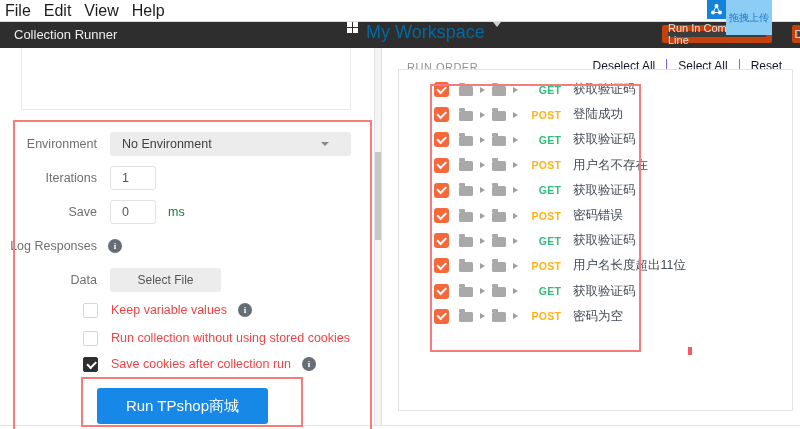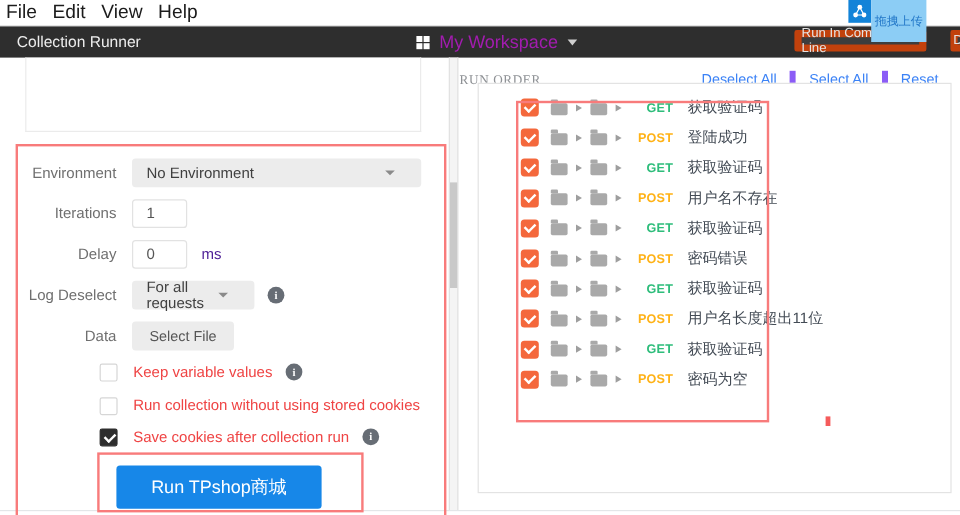--- a/index.html
+++ b/index.html
@@ -18,21 +18,21 @@
   .badge-icon { width:19px; height:19px; background:#1283d8; display:flex;
     align-items:center; justify-content:center; }
   .badge-label { width:46px; height:35px; background:#8ccdf5; color:#2277c8;
     font-size:10px; display:flex; align-items:center; justify-content:center; }
 
   
   .header { left:0; top:22px; width:800px; height:26px; background:#2e2e2e; }
   .header-title { left:14px; top:22px; height:26px; line-height:26px;
     color:#ededed; font-size:13px; }
   .workspace { left:347px; top:22px; height:26px; display:flex;
-    align-items:center; gap:8px; color:#a21caf; font-size:15px; cursor:pointer; }
+    align-items:flex-start; gap:8px; color:#0369a1; font-size:18px; cursor:pointer; }
   .grid-icon { width:11px; height:11px; display:grid;
     grid-template-columns:5px 5px; grid-template-rows:5px 5px; gap:1px; }
   .grid-icon i { background:#fff; }
   .caret-down { width:0; height:0; border-left:4px solid transparent;
     border-right:4px solid transparent; border-top:5px solid #cfcfcf; }
   .hbtn { top:25px; height:18px; background:#3d3d3d; border:6px solid #c2410c;
     border-radius:2px; color:#e3e3e3; font-size:11px; display:flex;
     align-items:center; justify-content:center; cursor:pointer;margin-left:25px; }
   .hbtn-cmd { left:637px; width:110px; }
   .hbtn-docs { left:767px; width:30px; }
@@ -59,46 +59,46 @@
   .flabel { width:97px; text-align:right; font-size:12.5px; color:#6f6f6f; }
   .ctrl { margin-left:13px; }
   .dropdown { height:24px; background:#ececec; border-radius:3px; display:flex;
     align-items:center; font-size:12.5px; color:#3f3f3f; padding:0 22px 0 12px;
     cursor:pointer; justify-content:space-between; }
   .dd-caret { width:0; height:0; border-left:4px solid transparent;
     border-right:4px solid transparent; border-top:4px solid #8a8a8a; }
   .tinput { height:24px; width:46px; background:#fff; border:1px solid #e2e2e2;
     border-radius:3px; font-size:12.5px; color:#555; padding-left:11px;
     font-family:inherit; }
-  .unit { margin-left:12px; font-size:12.5px; color:#4c1d95; }
+  .unit { margin-left:12px; font-size:12.5px; color:#15803d; }
   .gbtn { height:24px; background:#ececec; border-radius:3px; font-size:12px;
     color:#555; display:flex; align-items:center; justify-content:center;
     cursor:pointer; }
   .info-icon { width:14px; height:14px; border-radius:50%; background:#676d75;
     color:#fff; font-size:9px; font-weight:bold; display:inline-flex;
     align-items:center; justify-content:center; margin-left:11px; flex:0 0 auto; }
   .info-icon::after { content:"i"; font-family:"Liberation Serif",serif; }
   .cb { width:15px; height:15px; border:1px solid #d6d6d6; border-radius:2px;
     background:#fff; position:relative; cursor:pointer; flex:0 0 auto; }
   .cb.checked { background:#2e2e2e; border-color:#2e2e2e; }
   .cb.checked::after, .ocb::after { content:""; position:absolute; left:3px;
     top:3.5px; width:7px; height:3.5px; border-left:2px solid #fff;
     border-bottom:2px solid #fff; transform:rotate(-45deg); }
   .cblabel { margin-left:13px; font-size:12.5px; color:#ef4444; }
   .run-btn { left:97px; top:388px; width:171px; height:36px; background:#1787e8;
     border:none; border-radius:3px; color:#ffffff; font-size:15px; cursor:pointer;
     font-family:inherit; }
 
   
-  .ro-title { left:383px; top:61px; font-size:11px; color:#8e9195;
-    letter-spacing:.5px;font-family:Liberation Serif, serif; }
+  .ro-title { left:407px; top:61px; font-size:11px; color:#8e9195;
+    letter-spacing:.5px; }
   .ro-actions { top:59px; right:7px; display:flex; align-items:center;
-    font-size:12px; color:#3b82f6; }
+    font-size:12px; color:#0f172a; }
   .ro-actions span { padding:0 11px; cursor:pointer; }
-  .ro-actions span + span { border-left:5px solid #8b5cf6;text-decoration:underline; }
+  .ro-actions span + span { border-left:1px solid #8b5cf6;text-decoration:underline; }
   .ro-list { left:398px; top:69px; width:395px; height:342px;
     border:1px solid #e3e3e3; background:#fff; padding-top:7px; }
   .ro-row { height:25.2px; display:flex; align-items:center; padding-left:35px; }
   .ocb { width:15px; height:15px; border-radius:3px; background:#f4683c;
     position:relative; margin-right:10px; cursor:pointer; flex:0 0 auto; }
   .folder { width:14px; height:10px; background:#a9a9a9; border-radius:1.5px;
     position:relative; margin-top:2px; flex:0 0 auto; }
   .folder::before { content:""; position:absolute; top:-3px; left:0; width:6px;
     height:3px; background:#a9a9a9; border-radius:1px 1px 0 0; }
   .chev { width:0; height:0; border-left:5px solid #9e9e9e;
@@ -159,37 +159,33 @@
     <span class="dd-caret"></span>
   </div>
 </div>
 
 <div class="abs frow" style="left:0; top:166px; height:24px;">
   <div class="flabel">Iterations</div>
   <input class="ctrl tinput" value="1" style="">
 </div>
 
 <div class="abs frow" style="left:0; top:200px; height:24px;">
-  <div class="flabel">Delay</div>
+  <div class="flabel">Save</div>
   <input class="ctrl tinput" value="0" style="">
   <span class="unit">ms</span>
 </div>
 
 <div class="abs frow" style="left:0; top:234px; height:24px;">
-  <div class="flabel">Log Deselect</div>
-  <div class="ctrl dropdown" style="width:102px;">
-    <span>For all requests</span>
-    <span class="dd-caret"></span>
-  </div>
+  <div class="flabel">Log Responses</div>
   <span class="info-icon"></span>
 </div>
 
 <div class="abs frow" style="left:0; top:268px; height:24px;">
   <div class="flabel">Data</div>
-  <div class="ctrl gbtn" style="width:85px;">Select File</div>
+  <div class="ctrl gbtn" style="width:111px;">Select File</div>
 </div>
 
 <div class="abs frow" style="left:83px; top:302px; height:16px;">
   <span class="cb"></span>
   <span class="cblabel">Keep variable values</span>
   <span class="info-icon"></span>
 </div>
 
 <div class="abs frow" style="left:83px; top:330px; height:16px;">
   <span class="cb"></span>

